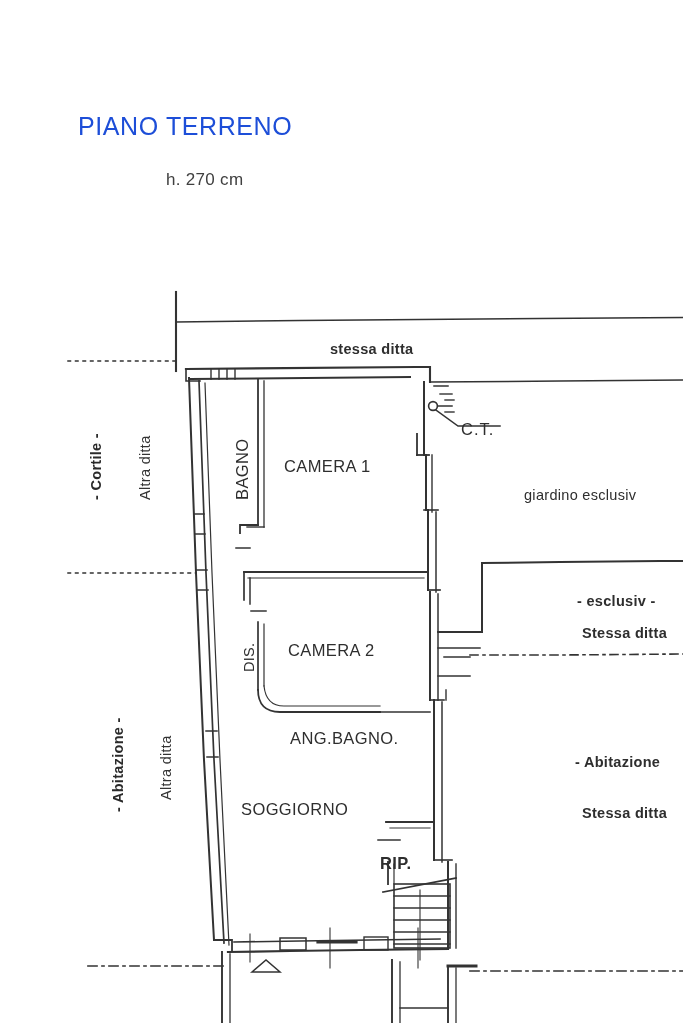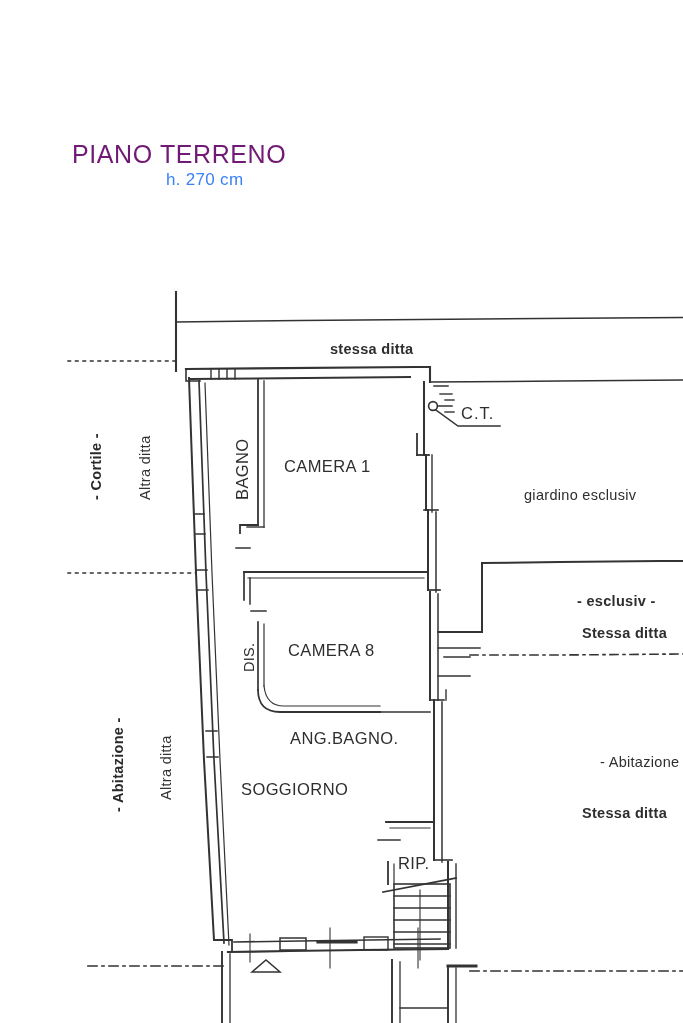--- a/index.html
+++ b/index.html
@@ -5,25 +5,25 @@
   html,body{margin:0;padding:0;background:#ffffff;}
   body{
     width:683px;height:1023px;position:relative;overflow:hidden;
     font-family:"Liberation Sans","DejaVu Sans",sans-serif;
     color:#2b2b2b;
     -webkit-font-smoothing:antialiased;
   }
   #sheet{position:absolute;inset:0;width:683px;height:1023px;}
   .txt{position:absolute;white-space:nowrap;color:#303030;}
   #title{
-    left:72px;top:112px;font-size:25px;letter-spacing:.6px;
-    color:#701a75;font-weight:400;margin-top:28px;
+    left:78px;top:112px;font-size:25px;letter-spacing:.6px;
+    color:#1d4ed8;font-weight:400;
   }
   #subtitle{
-    left:166px;top:170px;font-size:17px;letter-spacing:.3px;color:#3b82f6;
+    left:166px;top:170px;font-size:17px;letter-spacing:.3px;color:#404040;
   }
   .plan-lbl{font-size:16.5px;letter-spacing:.4px;color:#2e2e2e;}
   .plan-lbl-sm{font-size:14.5px;letter-spacing:.3px;color:#2e2e2e;}
   .rot90{transform:rotate(-90deg);transform-origin:left top;}
   .side-lbl{font-size:14.5px;letter-spacing:.3px;color:#333;}
   .side-lbl-b{font-size:14.5px;letter-spacing:.3px;color:#2a2a2a;font-weight:700;}
   #vec{position:absolute;left:0;top:0;}
 </style>
 </head>
 <body>
@@ -192,31 +192,31 @@
 
   <div class="txt side-lbl-b rot90" style="left:110px;top:812px;">- Abitazione -</div>
   <div class="txt side-lbl rot90" style="left:158px;top:800px;">Altra ditta</div>
 
   <div class="txt plan-lbl rot90" style="left:233px;top:500px;">BAGNO</div>
 
   <div class="txt plan-lbl" style="left:284px;top:457px;text-align:right;">CAMERA 1</div>
 
   <div class="txt plan-lbl-sm rot90" style="left:241px;top:672px;">DIS.</div>
 
-  <div class="txt plan-lbl" style="left:288px;top:641px;">CAMERA 8</div>
+  <div class="txt plan-lbl" style="left:288px;top:641px;">CAMERA 2</div>
 
   <div class="txt plan-lbl" style="left:290px;top:729px;">ANG.BAGNO.</div>
 
-  <div class="txt plan-lbl" style="left:241px;top:780px;">SOGGIORNO</div>
-
-  <div class="txt plan-lbl" style="left:398px;top:854px;">RIP.</div>
-
-  <div class="txt plan-lbl" style="left:461px;top:404px;letter-spacing:1px;">C.T.</div>
+  <div class="txt plan-lbl" style="left:241px;top:800px;">SOGGIORNO</div>
+
+  <div class="txt plan-lbl" style="left:380px;top:854px;font-weight:bold;">RIP.</div>
+
+  <div class="txt plan-lbl" style="left:461px;top:420px;letter-spacing:1px;">C.T.</div>
 
   <div class="txt plan-lbl-sm" style="left:524px;top:478px;margin-top:9px;">giardino esclusiv</div>
 
   <div class="txt plan-lbl-sm" style="left:577px;top:593px;font-weight:700;">- esclusiv -</div>
   <div class="txt plan-lbl-sm" style="left:582px;top:625px;font-weight:700;">Stessa ditta</div>
 
-  <div class="txt plan-lbl-sm" style="left:600px;top:754px;font-weight:400;">- Abitazione</div>
+  <div class="txt plan-lbl-sm" style="left:575px;top:754px;font-weight:700;">- Abitazione</div>
   <div class="txt plan-lbl-sm" style="left:582px;top:805px;font-weight:700;">Stessa ditta</div>
 
 </div>
 
 </body></html>

